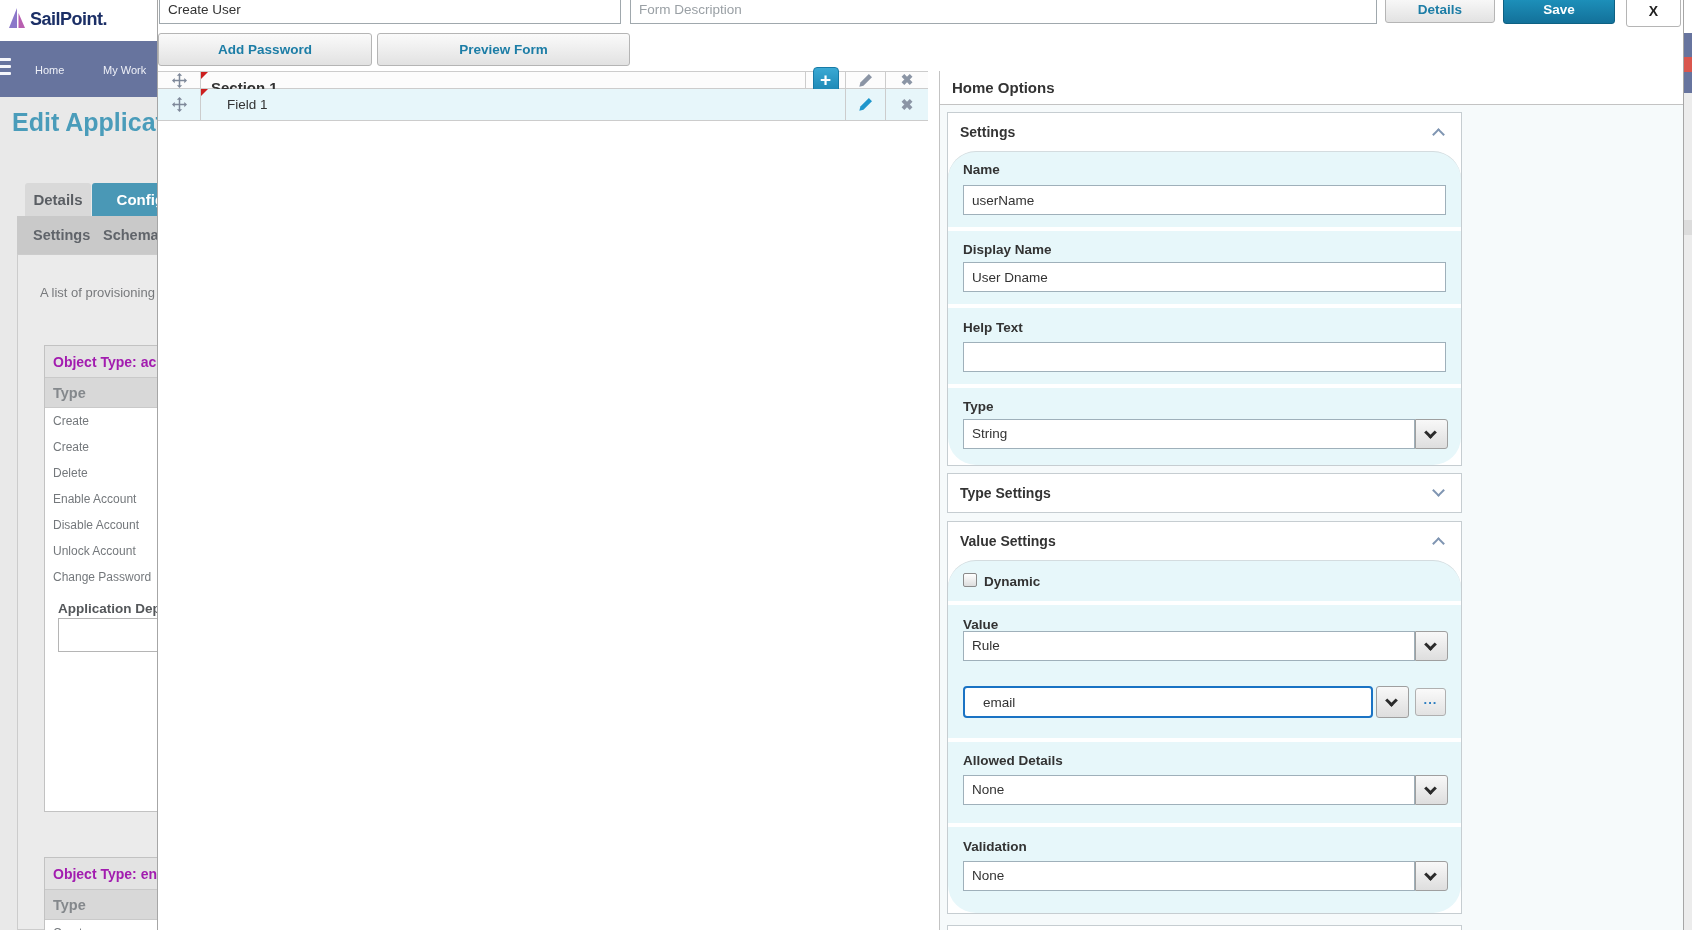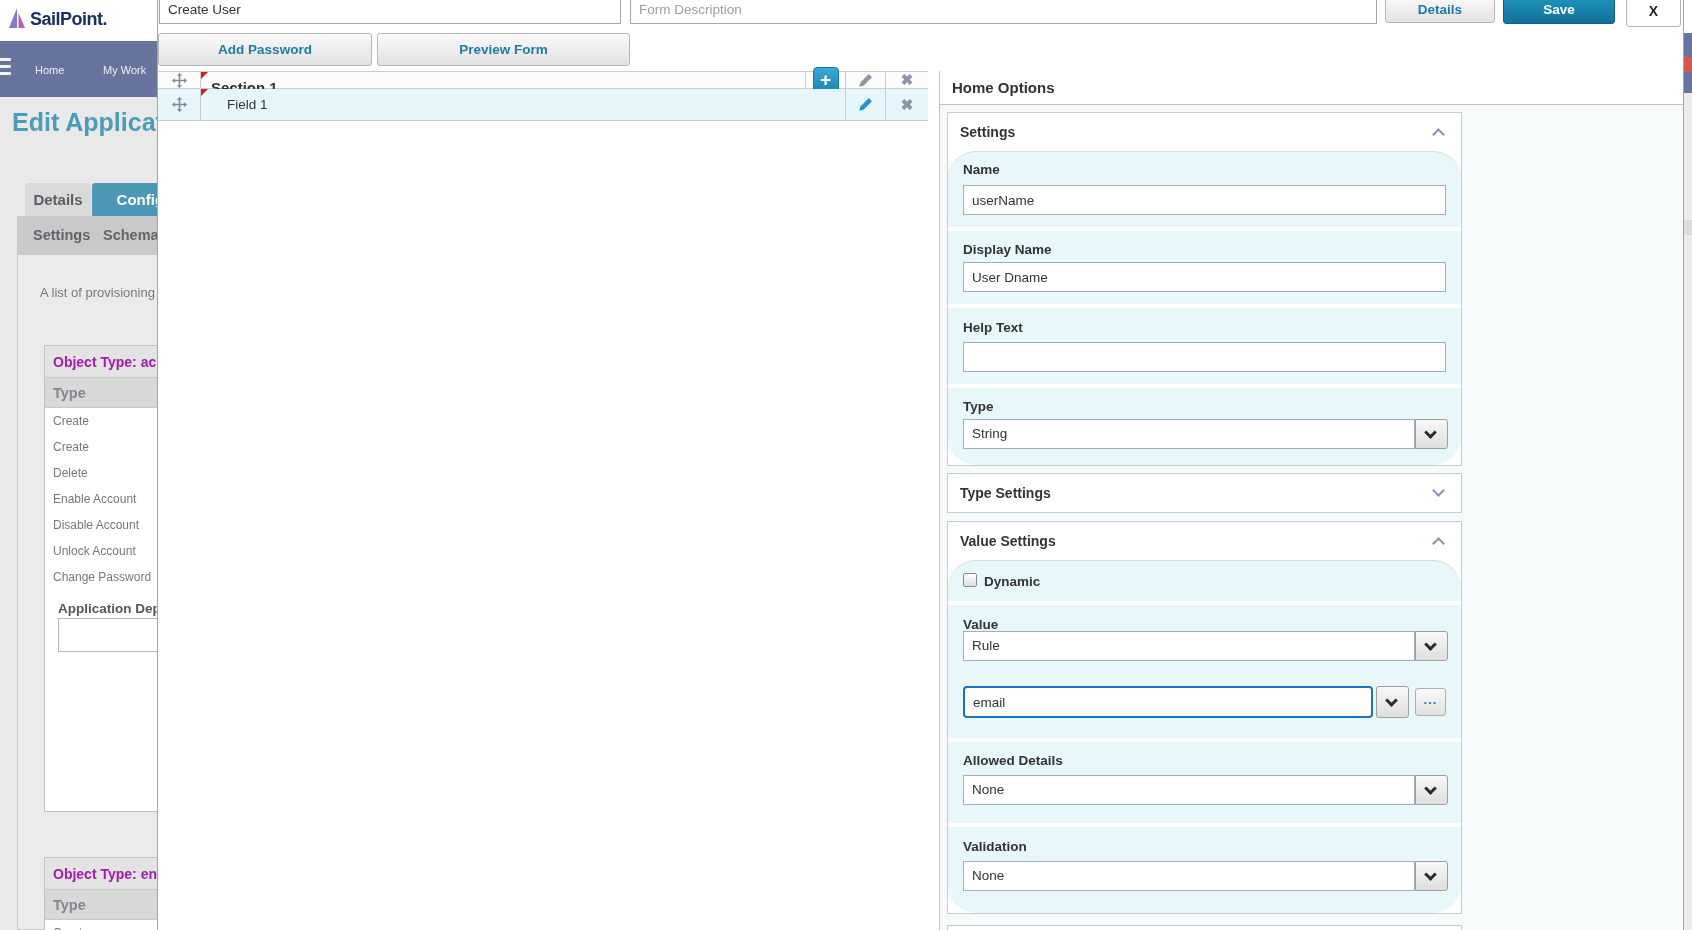--- a/index.html
+++ b/index.html
@@ -100,21 +100,21 @@
   .fld-input { position:absolute; left:15px; width:483px; height:30px; border:1px solid #9fb0ba; background:#fff; font-family:"Liberation Sans",sans-serif; font-size:13.5px; color:#333; padding:0 8px; outline:none; }
   .sep { position:absolute; left:0; width:100%; height:4px; background:#fff; }
 
   .combo { position:absolute; left:15px; width:485px; height:30px;padding-left:44px; }
   .combo .val { position:absolute; left:0; top:0; width:452px; height:30px; background:#fff; border:1px solid #9fb0ba; font-size:13.5px; color:#333; line-height:28px; padding-left:8px; }
   .combo .dd-btn { position:absolute; left:452px; top:0; width:33px; height:30px; background:linear-gradient(#f8f8f8,#dedede); border:1px solid #9f9f9f; border-radius:0 3px 3px 0; cursor:pointer; }
   .dd-chev { position:absolute; left:10px; top:8px; width:9px; height:9px; border-right:3px solid #2b2b2b; border-bottom:3px solid #2b2b2b; transform:rotate(45deg); }
 
   .checkbox { position:absolute; width:14px; height:14px; border:1px solid #8a8a8a; border-radius:2px; background:linear-gradient(#fff,#ddd); cursor:pointer; }
 
-  .email-input { position:absolute; left:15px; top:0; width:410px; height:32px; border:2px solid #1a73c4; border-radius:4px; background:#fff; font-family:"Liberation Sans",sans-serif; font-size:13.5px; color:#333; padding:0 8px; outline:none; }
+  .email-input { position:absolute; left:15px; top:0; width:410px; height:32px; border:2px solid #1a73c4; border-radius:4px; background:#fff; font-family:"Liberation Sans",sans-serif; font-size:13.5px; color:#333; padding:0 18px; outline:none; }
   .email-dd { position:absolute; left:428px; top:0; width:33px; height:32px; background:linear-gradient(#f8f8f8,#dedede); border:1px solid #9f9f9f; border-radius:3px; cursor:pointer; }
   .email-dd .dd-chev { top:9px; }
   .dots-btn { position:absolute; left:467px; top:2px; width:31px; height:28px; background:linear-gradient(#fafafa,#e2e2e2); border:1px solid #b0b0b0; border-radius:3px; color:#2b7dc0; font-weight:bold; font-size:13px; text-align:center; line-height:22px; letter-spacing:1px; cursor:pointer; }
 
   .icon-svg { display:block; }
 </style>
 </head>
 <body>
 
 <div class="top-white"></div>

